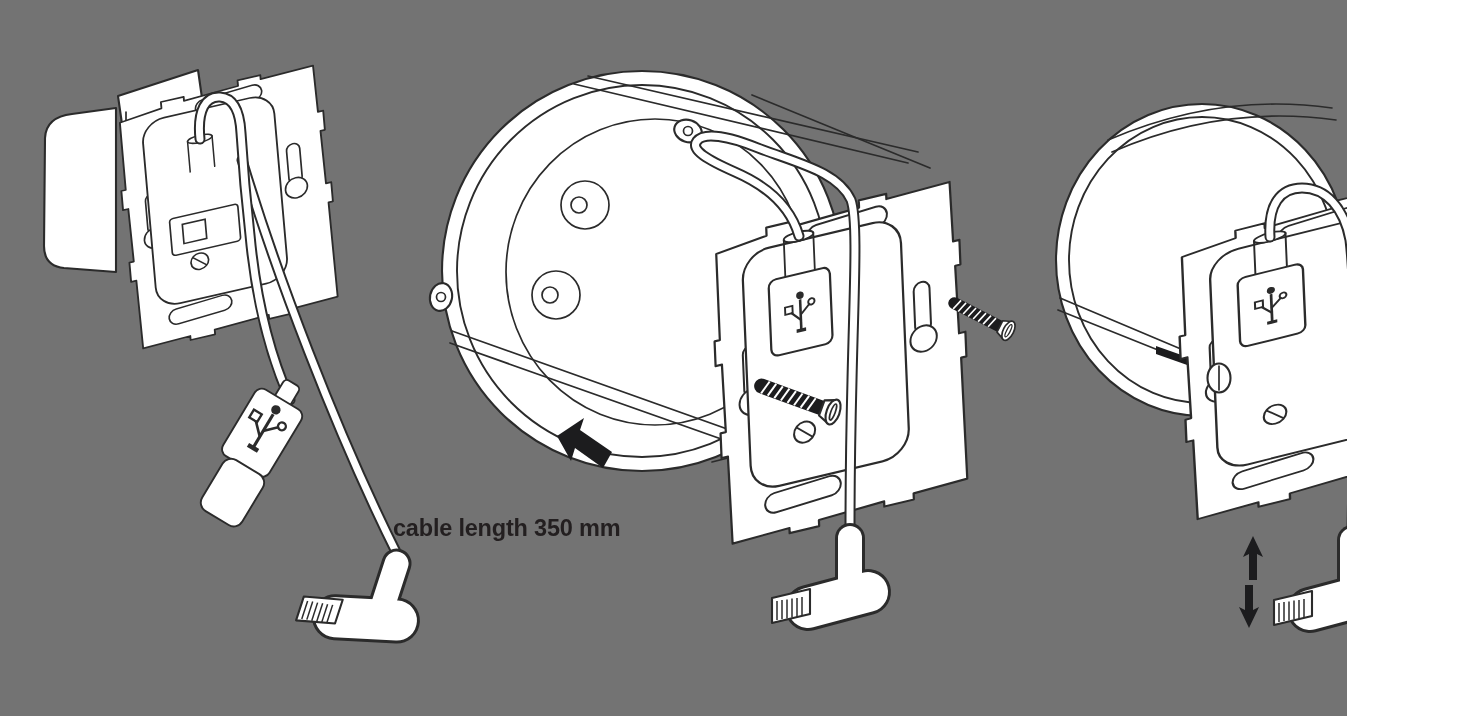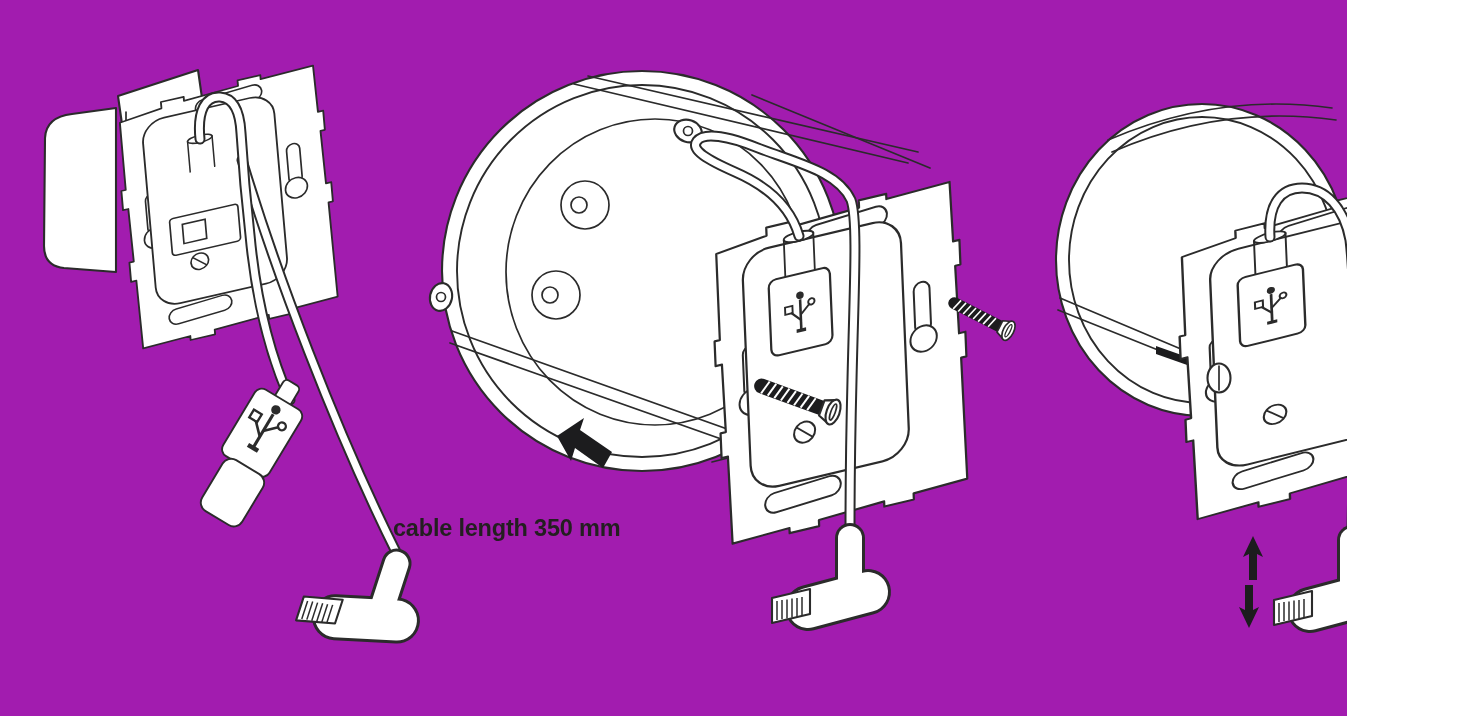--- a/index.html
+++ b/index.html
@@ -1,16 +1,16 @@
 <!DOCTYPE html>
 <html><head>
 <meta charset="utf-8">
 <style>
   html,body{margin:0;padding:0;background:#ffffff;}
-  .stage{position:relative;width:1347px;height:716px;background:#a21caf;overflow:hidden;
+  .stage{position:relative;width:1347px;height:716px;background:#737373;overflow:hidden;
          font-family:"Liberation Sans", sans-serif;}
   svg{display:block;}
   
   .ln{fill:#ffffff;stroke:#2b2b2b;stroke-width:2.1;stroke-linejoin:round;stroke-linecap:round;}
   .ln-thin{fill:none;stroke:#2b2b2b;stroke-width:1.7;stroke-linejoin:round;stroke-linecap:round;}
   .hole{fill:#ffffff;stroke:#2b2b2b;stroke-width:1.9;}
   .cable-outer{fill:none;stroke:#2b2b2b;stroke-width:11;stroke-linecap:round;}
   .cable-inner{fill:none;stroke:#ffffff;stroke-width:7;stroke-linecap:round;}
   .tube-dark{fill:none;stroke:#2b2b2b;stroke-linecap:round;}
   .tube-lite{fill:none;stroke:#ffffff;stroke-linecap:round;}

